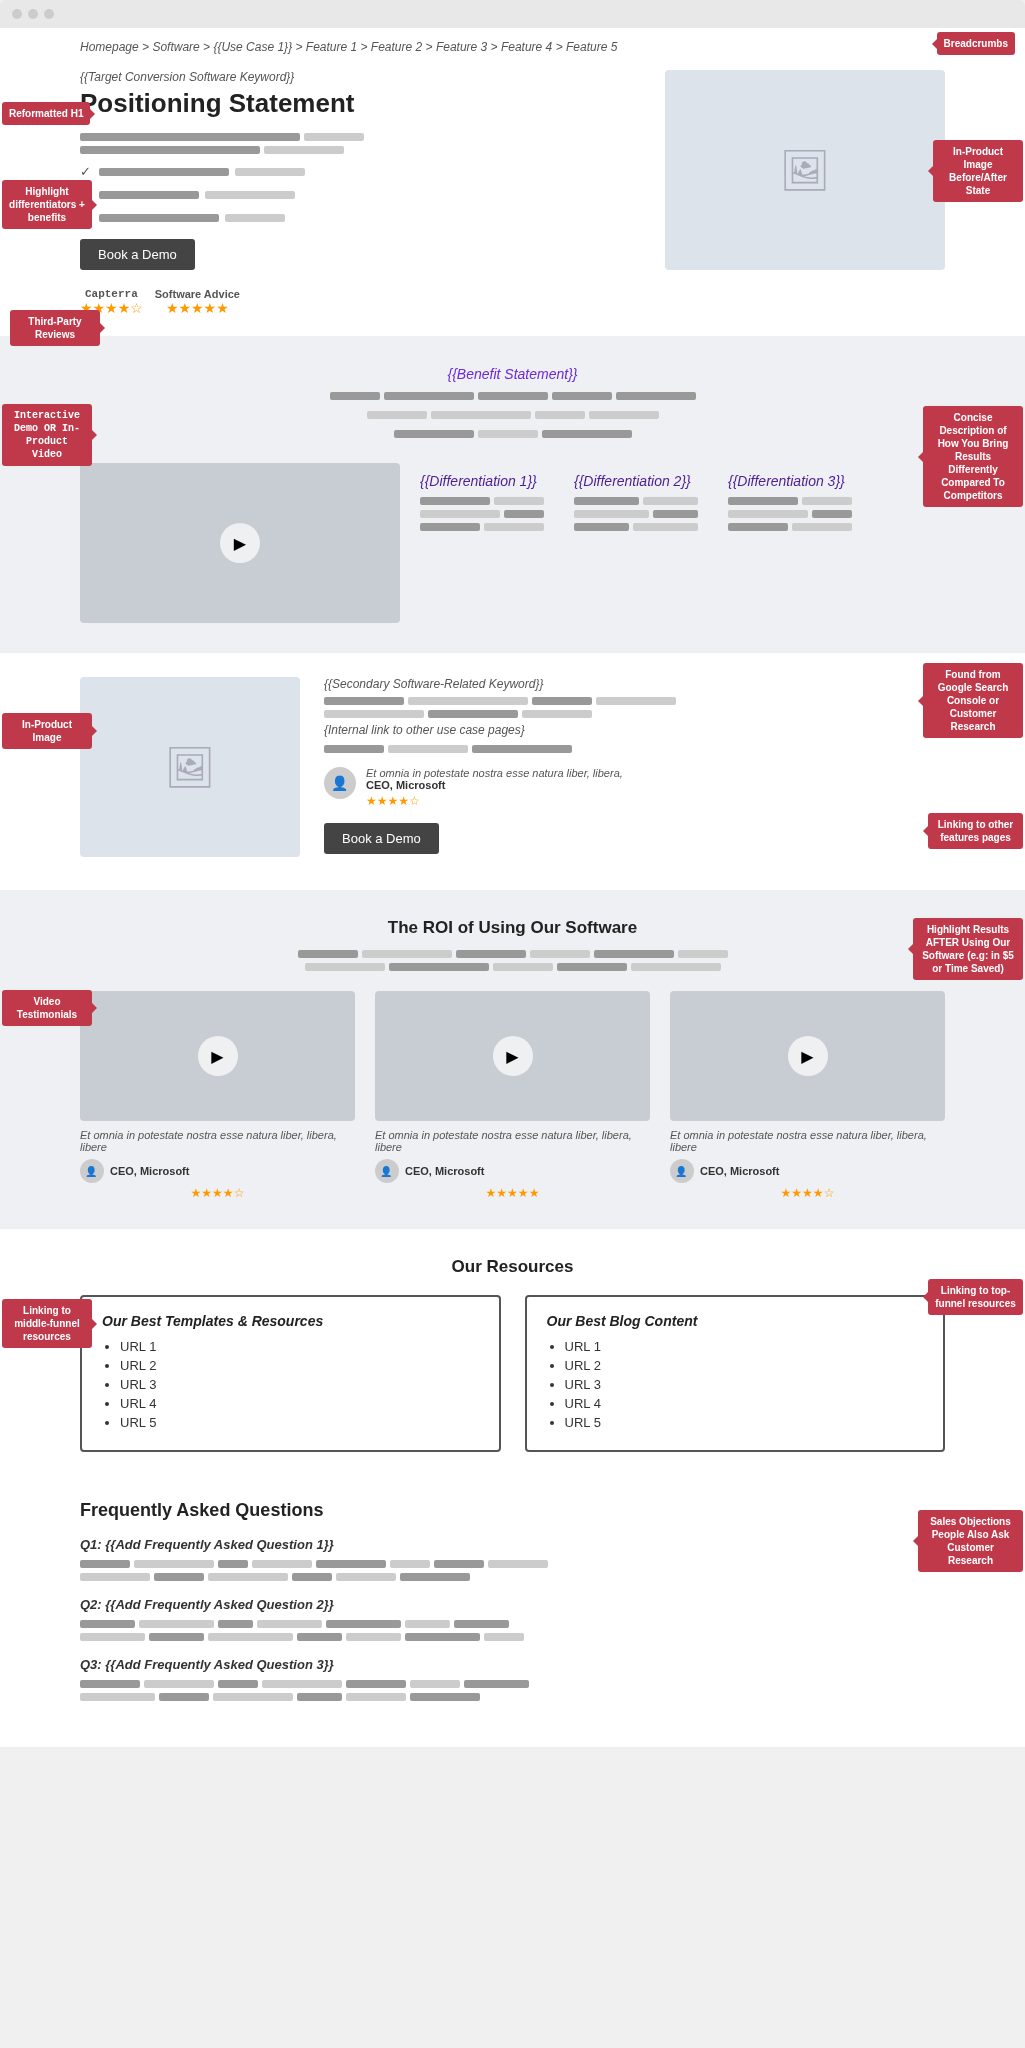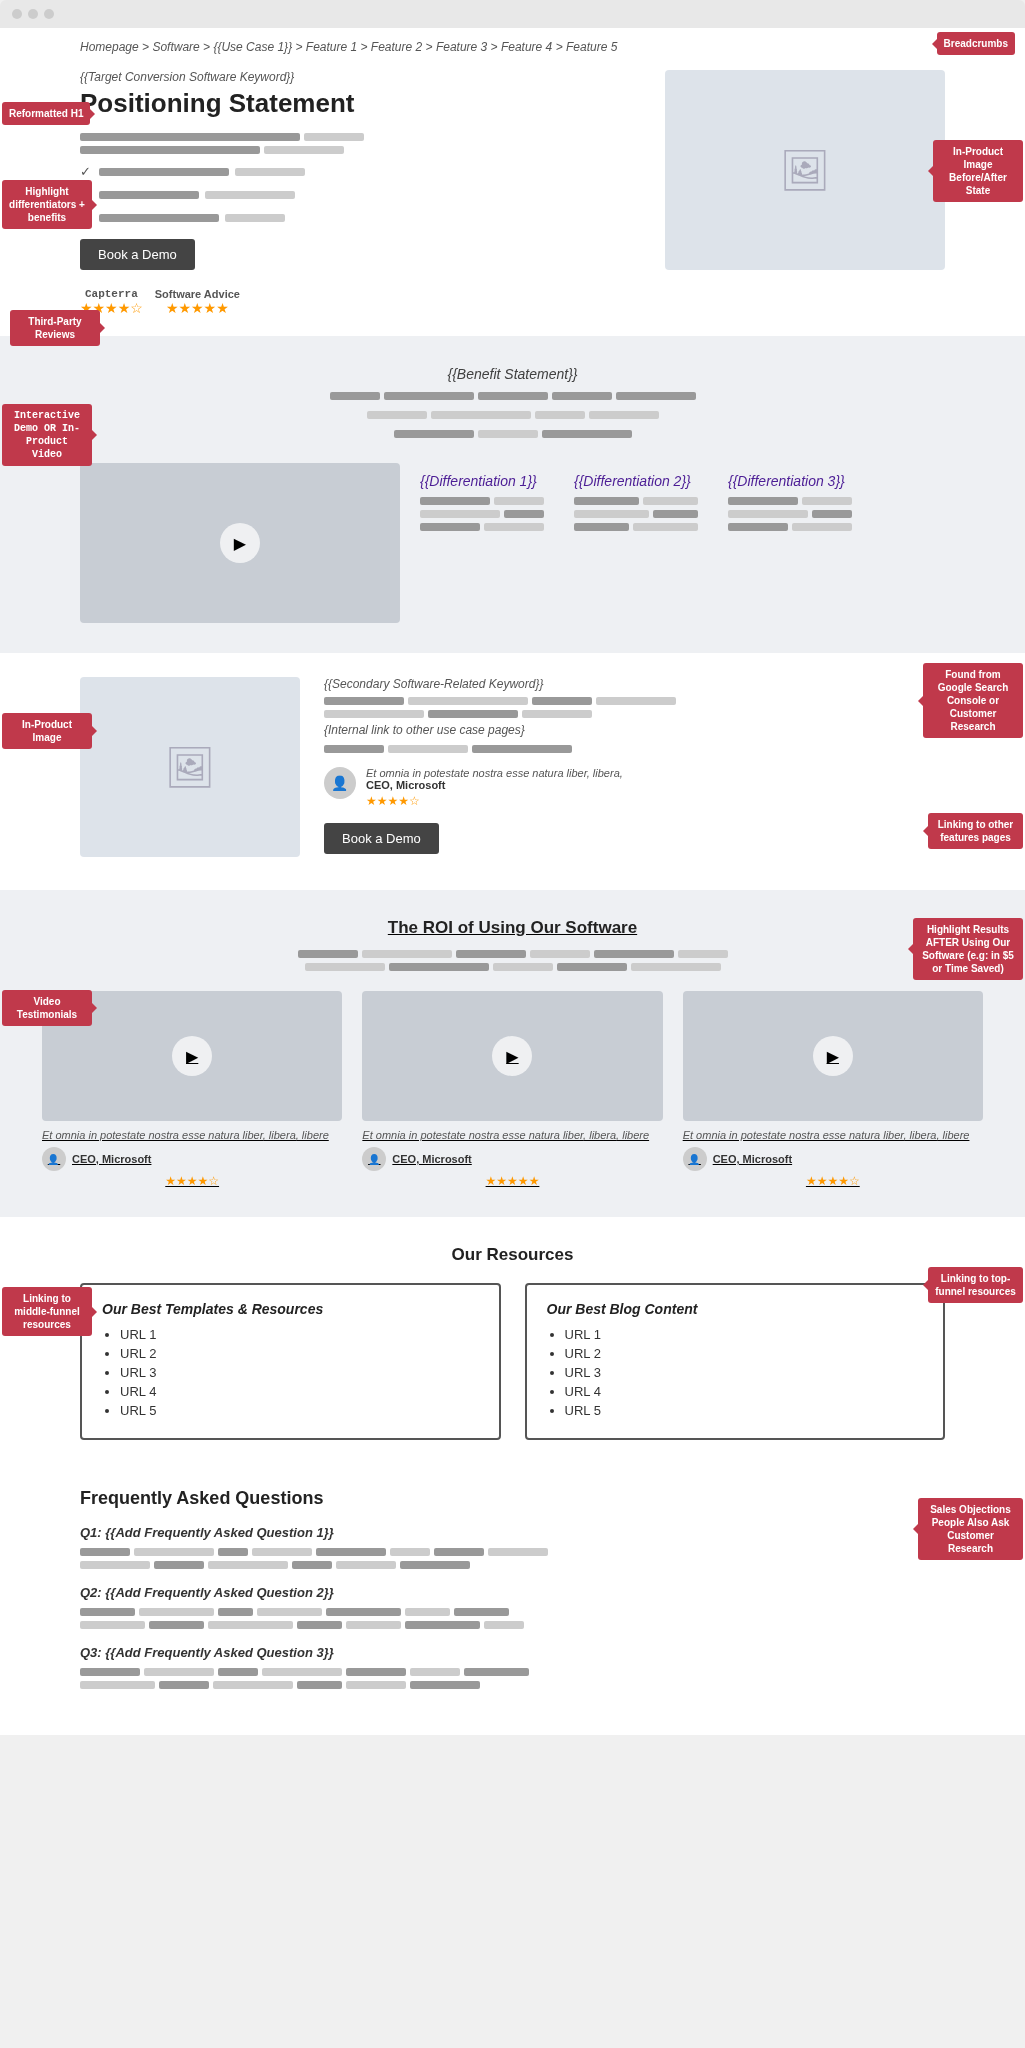--- a/index.html
+++ b/index.html
@@ -131,21 +131,21 @@
 
     
     .benefit-section {
       background: #eef0f3;
       padding: 30px 80px;
       text-align: center;
       position: relative;
     }
     .benefit-statement {
       font-size: 14px;
-      color: #404040;
+      color: #6d28d9;
       font-style: italic;
       margin-bottom: 10px;
     }
     .benefit-title-blocks {
       display: flex;
       flex-direction: column;
       align-items: center;
       gap: 6px;
       margin-bottom: 20px;
     }
@@ -240,24 +240,23 @@
     }
     .testimonial-author {
       font-size: 11px;
       color: #333;
       font-weight: bold;
     }
 
     
     .roi-section {
       background: #eef0f3;
-      padding: 28px 42px;
+      padding: 28px 80px;
       text-align: center;
       position: relative;
-      text-decoration: underline;
     }
     .roi-title {
       font-size: 17px;
       font-weight: bold;
       color: #222;
       margin-bottom: 12px;
     }
     .video-testimonials-row {
       display: flex;
       gap: 20px;
@@ -583,20 +582,23 @@
               <div class="ph-light" style="width:60px;"></div>
             </div>
           </div>
         </div>
       </div>
     </div>
 
     <div class="annotation arrow-right" style="left:2px; top:68px;font-family:Liberation Mono, monospace;">
       <span>Interactive Demo OR In-Product Video</span>
     </div>
+    <div class="annotation arrow-left" style="right:2px; top:70px; max-width:100px;">
+      <span>Concise Description of How You Bring Results Differently Compared To Competitors</span>
+    </div>
   </div>
 
   <div style="position:relative;">
     <div class="pain-section">
 
       <div class="pain-left">
         <div class="product-image-box" style="height:180px;">
           <span class="image-icon">🖼</span>
         </div>
       </div>

